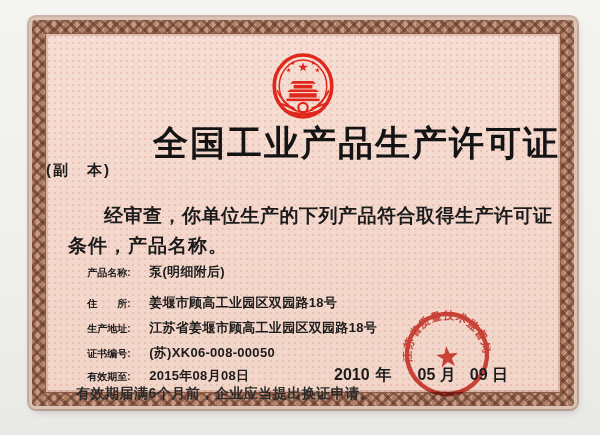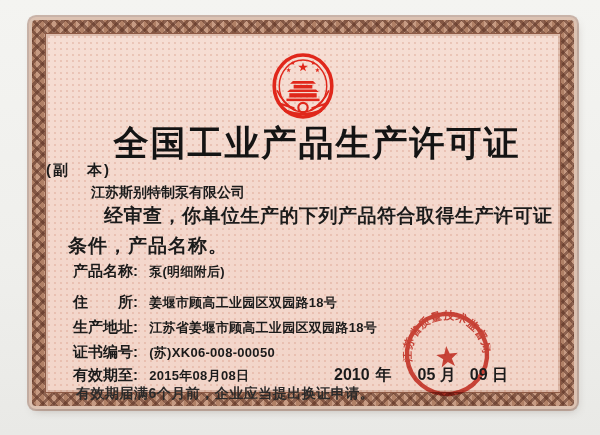--- a/index.html
+++ b/index.html
@@ -31,36 +31,36 @@
       linear-gradient(180deg,#f6ded4 0%,#f4d8cd 45%,#f2d5c9 100%);
     border:1px solid #8e5a45;
     box-shadow:inset 0 0 0 2px rgba(176,128,102,.35);
   }
   .abs{position:absolute;}
   .ink{color:#1b1b1b;}
   
   .emblem{left:50%;top:18px;transform:translateX(-50%);width:72px;height:68px;}
   
   .title{
-    left:0;right:0;top:86px;text-align:center;
+    left:0;right:0;top:86px;text-align:right;
     font-size:35px;font-weight:bold;letter-spacing:2px;color:#141414;
     font-family:"Liberation Serif","DejaVu Serif",serif;
     white-space:nowrap;
     padding-left:28px;
   }
   .subtitle{
     left:0;right:0;top:127px;text-align:left;
     font-size:15px;font-weight:bold;color:#1b1b1b;letter-spacing:2px;
   }
   .company{left:45px;top:150px;font-size:14px;font-weight:bold;}
   .body1{left:58px;top:169px;font-size:19px;font-weight:bold;letter-spacing:.5px;white-space:nowrap;}
   .body2{left:22px;top:199px;font-size:19px;font-weight:bold;letter-spacing:1px;}
   
   .row{left:27px;font-size:15px;font-weight:bold;white-space:nowrap;}
-  .row .lbl{display:inline-block;min-width:72px;font-size:15px;font-weight:bold;}
+  .row .lbl{display:inline-block;min-width:72px;font-size:10px;font-weight:bold;text-align:center;}
   .row .val{font-size:13px;font-weight:bold;letter-spacing:.3px;}
   .row-product{top:228px;}
   .row-address{top:259px;}
   .row-prodaddr{top:284px;}
   .row-certno{top:309px;}
   .row-valid{top:332px;}
   .note{left:30px;top:351px;font-size:14px;font-weight:bold;color:#2a2a2a;letter-spacing:.5px;}
   
   .date-row{left:288px;top:331px;font-size:16px;font-weight:bold;white-space:nowrap;z-index:4;}
   .date-row span{display:inline-block;}
@@ -105,21 +105,20 @@
           <circle cx="50" cy="76" r="6.5" fill="none" stroke-width="3"></circle>
           <path d="M16,70 L38,77" stroke-width="3" fill="none"></path>
           <path d="M84,70 L62,77" stroke-width="3" fill="none"></path>
           <path d="M24,80 Q50,90 76,80" fill="none" stroke-width="3.5"></path>
         </g>
       </svg>
 
       <div class="abs title ink">全国工业产品生产许可证</div>
       <div class="abs subtitle">(副　本)</div>
 
-      <div class="abs company ink">江苏斯别特制泵有限公司</div>
       <div class="abs body1 ink">经审查，你单位生产的下列产品符合取得生产许可证</div>
       <div class="abs body2 ink">条件，产品名称。</div>
 
       <div class="abs row row-product ink">
         <span class="lbl">产品名称:</span>
         <span class="val">泵(明细附后)</span>
       </div>
       <div class="abs row row-address ink">
         <span class="lbl">住　　所:</span>
         <span class="val">姜堰市顾高工业园区双园路18号</span>

